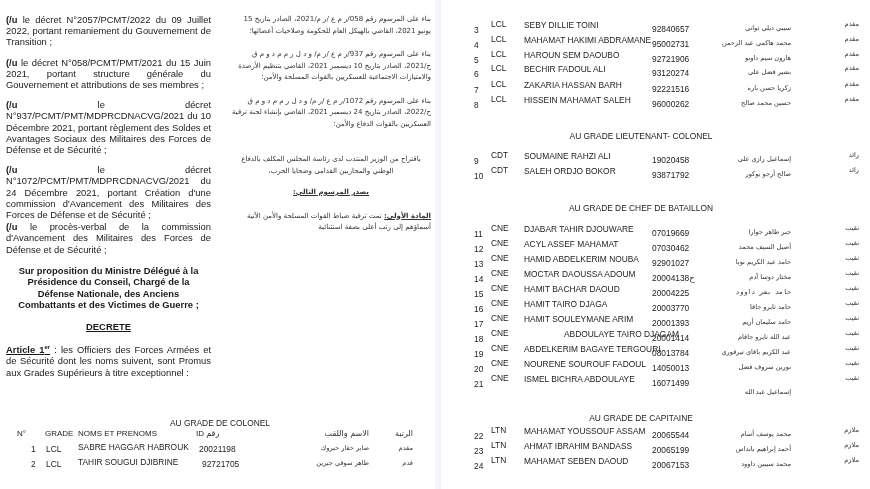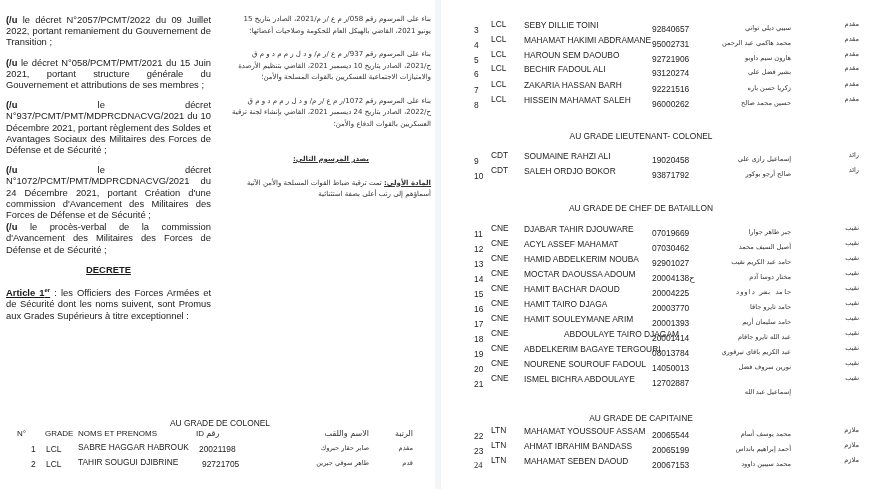--- a/index.html
+++ b/index.html
@@ -43,28 +43,30 @@
 <body>
 
 <div class="page page-left">
 
   <div class="fr-col">
     <p class="visa"><b>(/u</b> <span>le décret N°2057/PCMT/2022 du 09 Juillet 2022, portant remaniement du Gouvernement de Transition ;</span></p>
     <p class="visa"><b>(/u</b> <span>le décret N°058/PCMT/PMT/2021 du 15 Juin 2021, portant structure générale du Gouvernement et attributions de ses membres ;</span></p>
     <p class="visa"><b>(/u</b> <span>le décret N°937/PCMT/PMT/MDPRCDNACVG/2021 du 10 Décembre 2021, portant règlement des Soldes et Avantages Sociaux des Militaires des Forces de Défense et de Sécurité ;</span></p>
     <p class="visa tight"><b>(/u</b> <span>le décret N°1072/PCMT/PMT/MDPRCDNACVG/2021 du 24 Décembre 2021, portant Création d'une commission d'Avancement des Militaires des Forces de Défense et de Sécurité ;</span></p>
     <p class="visa"><b>(/u</b> <span>le procès-verbal de la commission d'Avancement des Militaires des Forces de Défense et de Sécurité ;</span></p>
+    <p class="proposal">Sur proposition du Ministre Délégué à la Présidence du Conseil, Chargé de la Défense Nationale, des Anciens Combattants et des Victimes de Guerre ;</p>
     <p class="decrete">DECRETE</p>
     <p class="article"><span class="art-label"><span>Article 1</span><sup>er</sup></span> <span>: les Officiers des Forces Armées et de Sécurité dont les noms suivent, sont Promus aux Grades Supérieurs à titre exceptionnel :</span></p>
   </div>
 
   <div class="ar-col">
     <p class="ar-block">بناء على المرسوم رقم 058/ر م ع /ر م/2021، الصادر بتاريخ 15 يونيو 2021، القاضي بالهيكل العام للحكومة وصلاحيات أعضائها؛</p>
     <p class="ar-block">بناء على المرسوم رقم 937/ر م ع /ر م/ و د ل ر م م د و م ق ح/2021، الصادر بتاريخ 10 ديسمبر 2021، القاضي بتنظيم الأرصدة والامتيازات الاجتماعية للعسكريين بالقوات المسلحة والأمن؛</p>
     <p class="ar-block" style="margin-bottom:24px">بناء على المرسوم رقم 1072/ر م ع /ر م/ و د ل ر م م د و م ق ح/2022، الصادر بتاريخ 24 ديسمبر 2021، القاضي بإنشاء لجنة ترقية العسكريين بالقوات الدفاع والأمن؛</p>
+    <p class="ar-center">باقتراح من الوزير المنتدب لدى رئاسة المجلس المكلف بالدفاع الوطني والمحاربين القدامى وضحايا الحرب،</p>
     <p class="ar-title">يصدر المرسوم التالي:</p>
     <p class="ar-art"><span class="lbl">المادة الأولى:</span> <span>تمت ترقية ضباط القوات المسلحة والأمن الآتية أسماؤهم إلى رتب أعلى بصفة استثنائية</span></p>
   </div>
 
   <div class="grade-title" style="left:120px; top:418px; width:200px;">AU GRADE DE  COLONEL</div>
 
   <div class="row hdr" style="left:0; top:429px; width:437px;">
     <span style="left:17px;">N°</span>
     <span style="left:45px;">GRADE</span>
     <span style="left:78px;">NOMS ET PRENOMS</span>
@@ -173,21 +175,21 @@
         <span style="left:83px; top:-2px;">ACYL ASSEF MAHAMAT</span>
         <span style="left:211px; top:2px;">07030462</span>
         <span class="ar" style="right:80px; top:2px;">أصيل السيف محمد</span>
         <span class="ar" style="right:12px; top:-2px;">نقيب</span>
       </div>
       <div class="row" style="left: 0px; top: 256px; width: 430px;">
         <span style="left:33px; top:3px;">13</span>
         <span style="left:50px; top:-3px;">CNE</span>
         <span style="left:83px; top:-2px;">HAMID ABDELKERIM NOUBA</span>
         <span style="left:211px; top:2px;">92901027</span>
-        <span class="ar" style="right:80px; top:2px;">حامد عبد الكريم نقيب</span>
+        <span class="ar" style="right:80px; top:2px;">حامد عبد الكريم نوبا</span>
         <span class="ar" style="right:12px; top:-2px;">نقيب</span>
       </div>
       <div class="row" style="left: 0px; top: 271px; width: 430px;">
         <span style="left:33px; top:3px;">14</span>
         <span style="left:50px; top:-3px;">CNE</span>
         <span style="left:83px; top:-2px;">MOCTAR DAOUSSA ADOUM</span>
         <span style="left:211px; top:2px;">20ح004138</span>
         <span class="ar" style="right:80px; top:2px;">مختار دوسا آدم</span>
         <span class="ar" style="right:12px; top:-2px;">نقيب</span>
       </div>
@@ -236,42 +238,42 @@
         <span style="left:50px; top:-3px;">CNE</span>
         <span style="left:83px; top:-2px;">NOURENE SOUROUF FADOUL</span>
         <span style="left:211px; top:2px;">14050013</span>
         <span class="ar" style="right:80px; top:2px;">نورين سروف فضل</span>
         <span class="ar" style="right:12px; top:-2px;">نقيب</span>
       </div>
       <div class="row" style="left: 0px; top: 376px; width: 430px;">
         <span style="left:33px; top:3px;">21</span>
         <span style="left:50px; top:-3px;">CNE</span>
         <span style="left:83px; top:-2px;">ISMEL BICHRA ABDOULAYE</span>
-        <span style="left:211px; top:2px;">12702887</span>
+        <span style="left:211px; top:2px;">16071499</span>
         <span class="ar" style="right:80px; top:12px;font-family:Liberation Serif, serif;">إسماعيل عبد الله</span>
         <span class="ar" style="right:12px; top:-2px;">نقيب</span>
       </div>
       <div class="row" style="left: 0px; top: 428px; width: 430px;">
         <span style="left:33px; top:3px;">22</span>
         <span style="left:50px; top:-3px;">LTN</span>
         <span style="left:83px; top:-2px;">MAHAMAT YOUSSOUF ASSAM</span>
         <span style="left:211px; top:2px;">20065544</span>
         <span class="ar" style="right:80px; top:2px;">محمد يوسف أسام</span>
         <span class="ar" style="right:12px; top:-2px;">ملازم</span>
       </div>
       <div class="row" style="left: 0px; top: 443px; width: 430px;">
         <span style="left:33px; top:3px;">23</span>
         <span style="left:50px; top:-3px;">LTN</span>
         <span style="left:83px; top:-2px;">AHMAT IBRAHIM BANDASS</span>
         <span style="left:211px; top:2px;">20065199</span>
         <span class="ar" style="right:80px; top:2px;">أحمد إبراهيم بانداس</span>
         <span class="ar" style="right:12px; top:-2px;">ملازم</span>
       </div>
       <div class="row" style="left: 0px; top: 458px; width: 430px;">
-        <span style="left:33px; top:3px;font-family:Liberation Serif, serif;">24</span>
+        <span style="left:33px; top:3px;">24</span>
         <span style="left:50px; top:-3px;">LTN</span>
         <span style="left:83px; top:-2px;">MAHAMAT SEBEN DAOUD</span>
         <span style="left:211px; top:2px;">20067153</span>
         <span class="ar" style="right:80px; top:2px;">محمد سيبين داوود</span>
         <span class="ar" style="right:12px; top:-2px;">ملازم</span>
       </div>
     </div>
 
   <div class="grade-title" style="left:90px; top:131px; width:220px;">AU GRADE LIEUTENANT- COLONEL</div>
   <div class="grade-title" style="left:90px; top:203px; width:220px;">AU GRADE DE CHEF DE BATAILLON</div>

